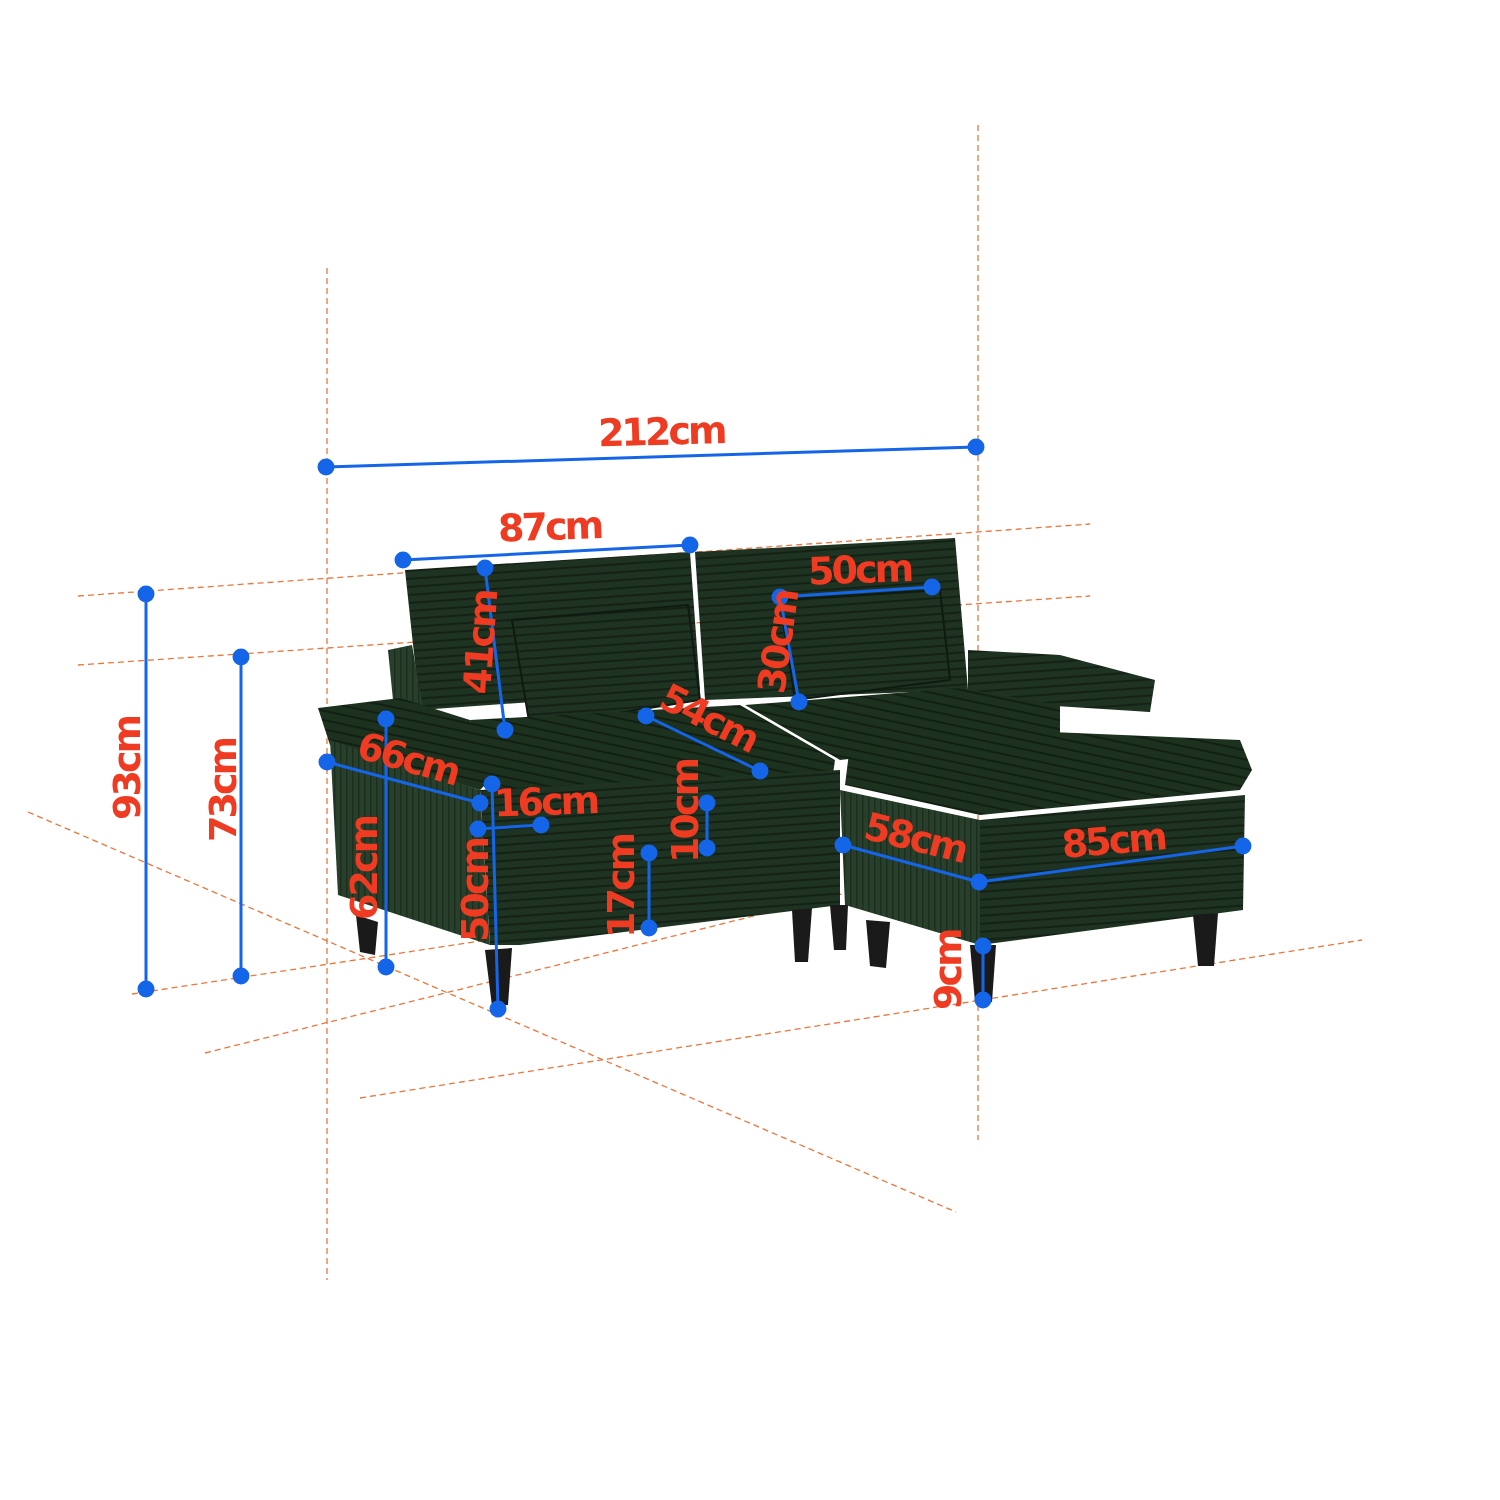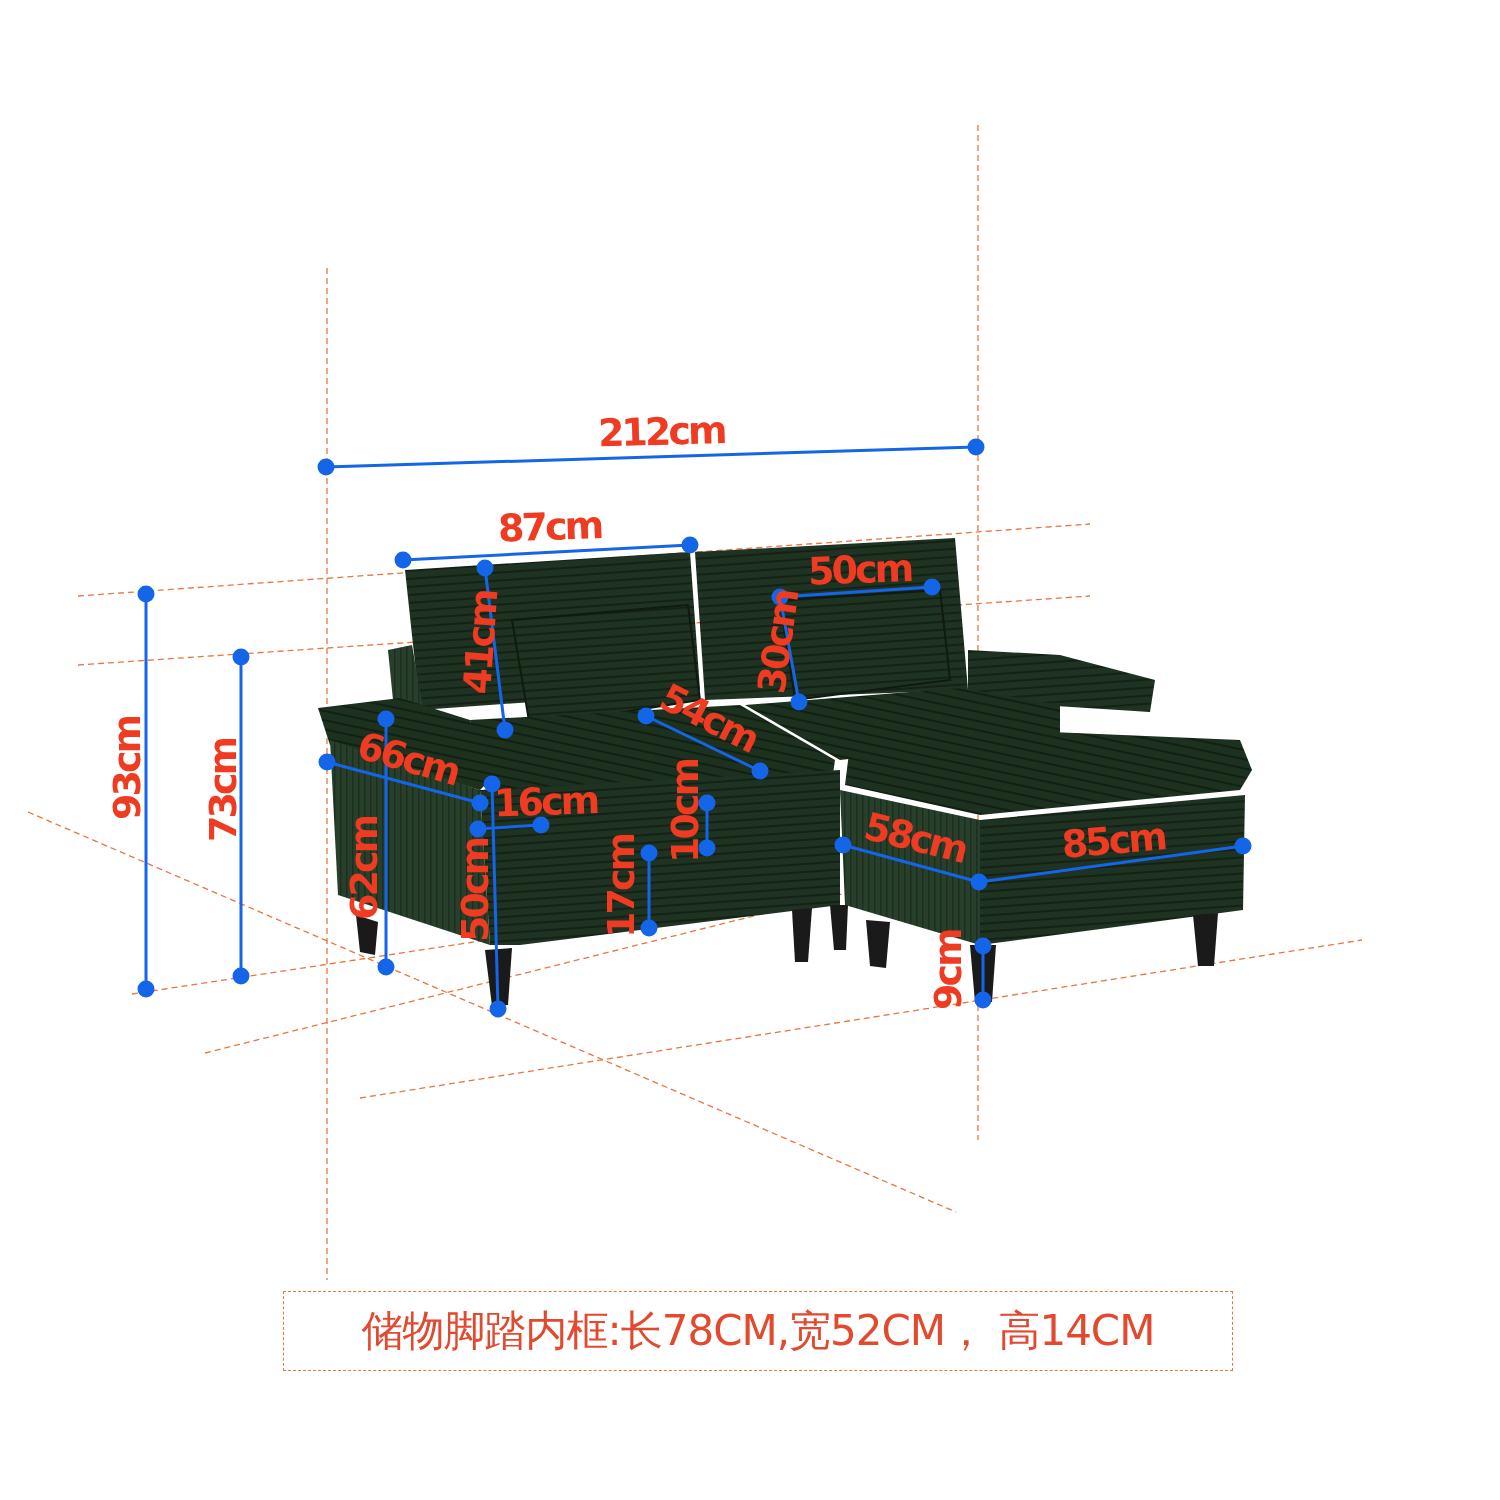--- a/index.html
+++ b/index.html
@@ -160,16 +160,13 @@
     <text class="dim-label" x="494" y="815" transform="rotate(-2 540 800)">16cm</text>
     <text class="dim-label" x="0" y="0" transform="translate(488 942) rotate(-90)">50cm</text>
     <text class="dim-label" x="0" y="0" transform="translate(698 863) rotate(-90)">10cm</text>
     <text class="dim-label" x="0" y="0" transform="translate(634 938) rotate(-90)">17cm</text>
     <text class="dim-label" x="0" y="0" transform="translate(862 838) rotate(14)">58cm</text>
     <text class="dim-label" x="0" y="0" transform="translate(1063 858) rotate(-5)">85cm</text>
     <text class="dim-label" x="0" y="0" transform="translate(961 1010) rotate(-90)">9cm</text>
   </g>
 </svg>
 
-<div class="caption-box">
-  <span class="caption-text">储物脚踏内框:长78CM,宽52CM， 高14CM</span>
-</div>
 </div>
 
 </body></html>

